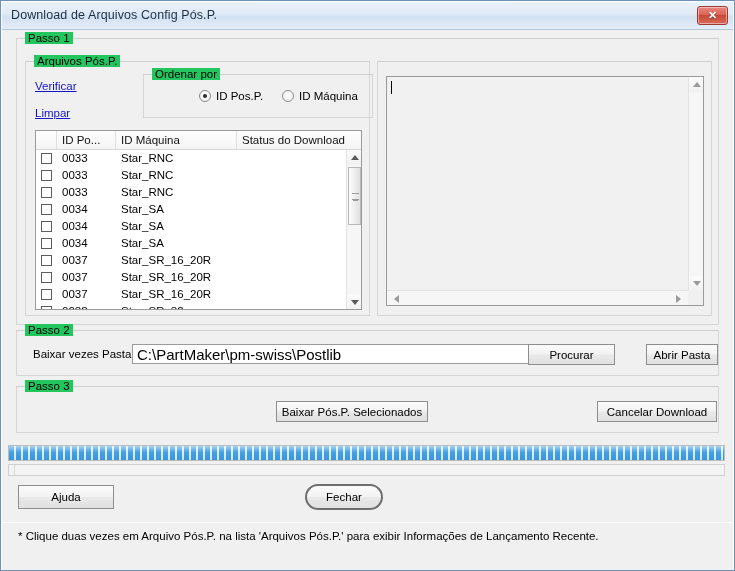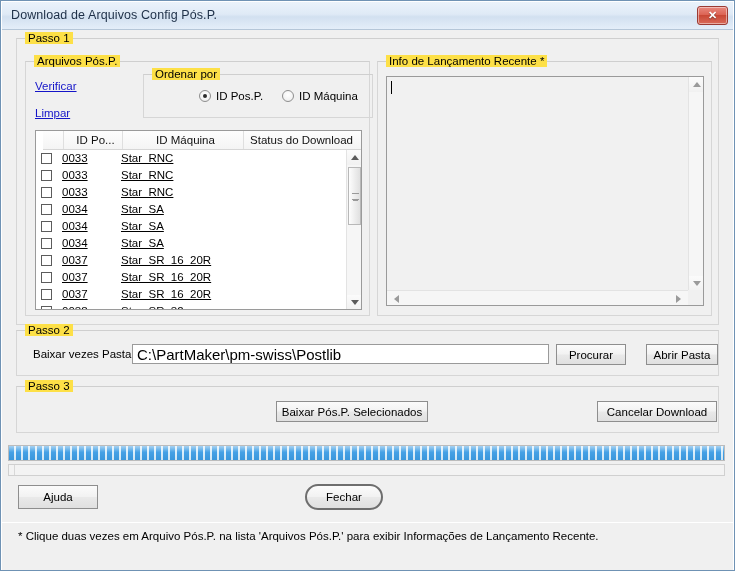--- a/index.html
+++ b/index.html
@@ -69,21 +69,21 @@
 
   
   .group {
     position: absolute;
     border: 1px solid #d6d6d6;
     border-top-color: #cfcfcf;
   }
   .group > .group-label {
     position: absolute;
     top: -7px; left: 8px;
-    background: #fde047;
+    background: #22c55e;
     padding: 0 3px;
     font-size: 11.5px;
     color: #000;
     white-space: nowrap;
   }
 
   
   #passo1 { left: 14px; top: 8px; width: 703px; height: 287px; }
   
   #arquivos { left: 8px; top: 22px; width: 345px; height: 255px; }
@@ -142,26 +142,25 @@
   #listview {
     position: absolute;
     left: 9px; top: 68px;
     width: 327px; height: 180px;
     border: 1px solid #9a9a9a;
     background: #ffffff;
     overflow: hidden;
   }
   #lv-header {
     position: absolute;
-    left: 7px; top: 0;
+    left: 0; top: 0;
     width: 327px; height: 19px;
     background: linear-gradient(to bottom, #fdfdfd 0%, #f4f4f4 100%);
     border-bottom: 1px solid #d6d6d6;
     display: flex;
-    text-align: center;
   }
   .lv-th {
     height: 18px;
     line-height: 18px;
     padding-left: 5px;
     border-right: 1px solid #dfdfdf;
     font-size: 11.5px;
     color: #111;
     overflow: hidden;
     white-space: nowrap;
@@ -175,21 +174,20 @@
   #lv-body {
     position: absolute;
     left: 0; top: 19px;
     width: 312px; height: 160px;
     overflow: hidden;
   }
   .lv-row {
     display: flex;
     height: 17px;
     align-items: flex-end;
-    text-decoration: underline;
   }
   .lv-cell {
     height: 17px;
     line-height: 17px;
     font-size: 11.5px;
     overflow: hidden;
     white-space: nowrap;
     flex: 0 0 auto;
   }
   .c-check { width: 21px; display: flex; align-items: center; justify-content: center; }
@@ -330,21 +328,21 @@
     width: 417px; height: 20px;
     border: 1px solid #9a9a9a;
     background: #ffffff;
     padding: 2px 4px;
     font-size: 15px;
     line-height: 15px;
     overflow: hidden;
     white-space: nowrap;
     cursor: text;
   }
-  #btn-procurar  { left: 539px; top: 13px; width: 70px; height: 21px; }
+  #btn-procurar  { left: 511px; top: 13px; width: 87px; height: 21px; }
   #btn-abrir     { left: 629px; top: 13px; width: 72px; height: 21px; }
 
   
   #btn-baixar-sel { left: 259px; top: 14px; width: 152px; height: 21px; }
   #btn-cancelar   { left: 580px; top: 14px; width: 120px; height: 21px; }
 
   
   #progress-wrap {
     position: absolute;
     left: 6px; top: 415px;
@@ -379,21 +377,21 @@
     background: #f3f3f3;
   }
   #status-grip {
     position: absolute;
     left: 0; top: 0;
     width: 6px; height: 10px;
     border-right: 1px solid #d8d8d8;
   }
 
   
-  #btn-ajuda  { left: 16px;  top: 455px; width: 80px; height: 24px; }
+  #btn-ajuda  { left: 16px;  top: 455px; width: 96px; height: 24px; }
   #btn-fechar { left: 303px; top: 454px; width: 78px; height: 26px; border-radius: 13px; }
 
   
   #footer-sep {
     position: absolute;
     left: 0; top: 492px;
     width: 731px; height: 1px;
     background: #d8d8d8;
     border-bottom: 1px solid #ffffff;
   }
@@ -539,21 +537,20 @@
               </div>
             <div id="lv-thumb"></div>
             <div class="sb-arrow down">
                 <span class="tri down"></span>
               </div>
           </div>
         </div>
       </div>
 
       <div class="group" id="info">
-        <span class="group-label">Info de Lançamento Recente *</span>
 
         <div id="info-box">
           <div id="info-text"></div>
           <div id="info-caret"></div>
 
           <div id="info-vscroll">
             <div class="sb-arrow up">
                 <span class="tri up" style="border-bottom-color:#9a9a9a"></span>
               </div>
             <div class="sb-arrow down">

